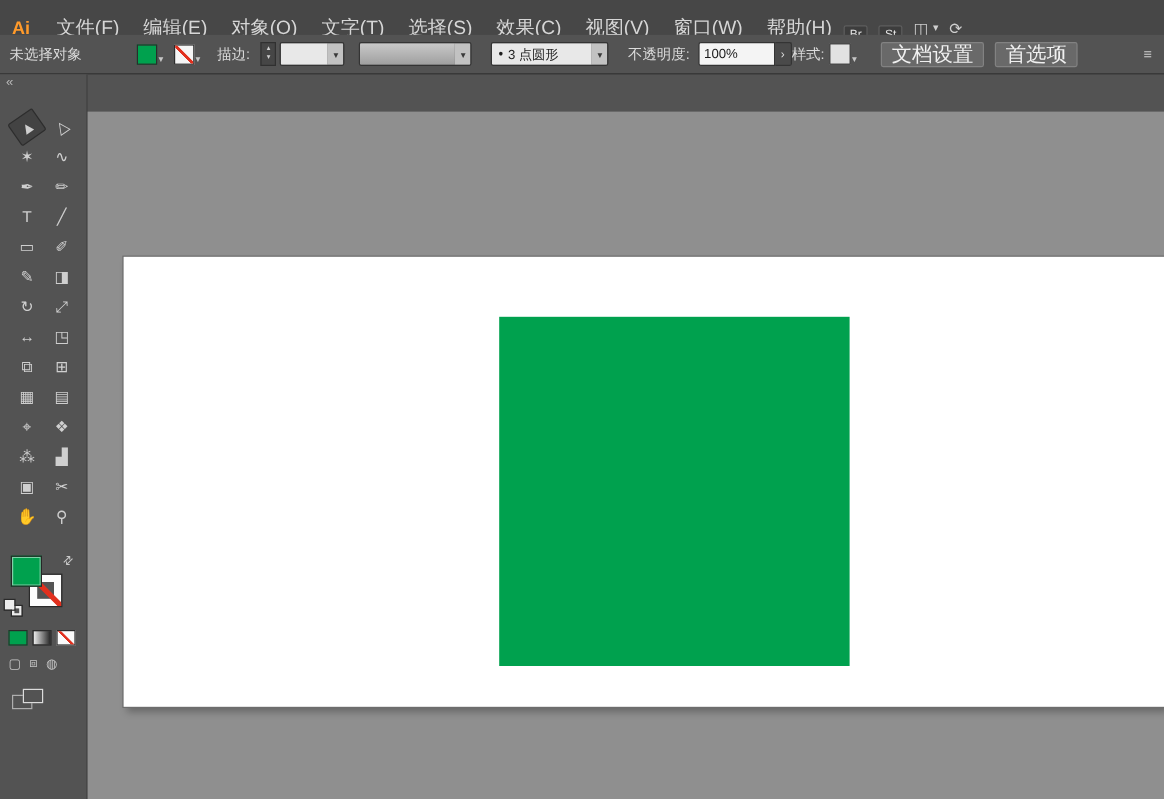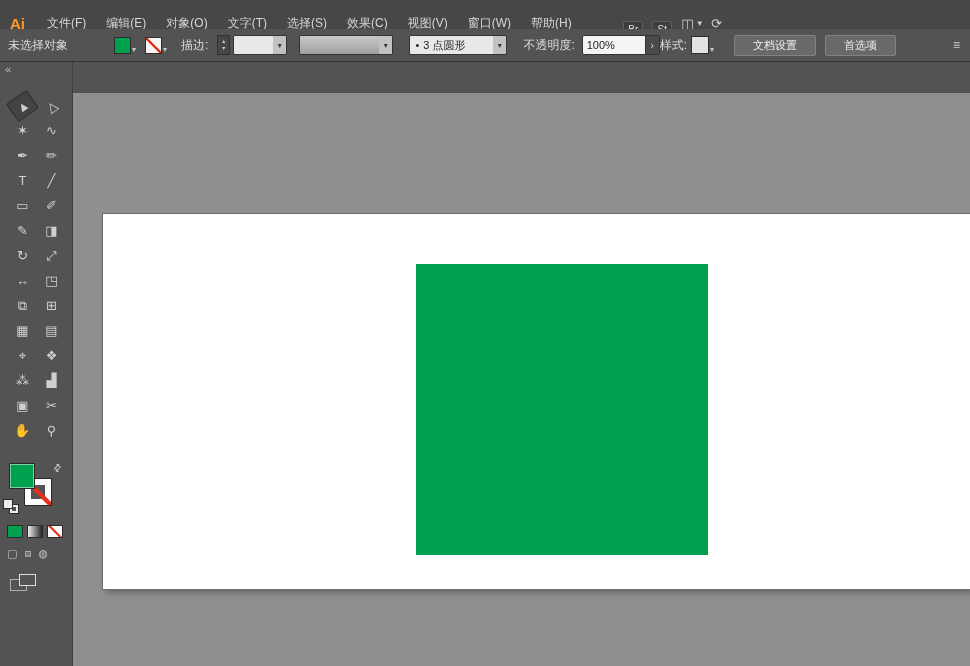--- a/index.html
+++ b/index.html
@@ -8,21 +8,21 @@
   *{box-sizing:border-box; margin:0; padding:0;}
   html,body{width:970px;height:666px;overflow:hidden;}
   body{font-family:"Liberation Sans","DejaVu Sans",sans-serif; background:#535353;}
   #app{position:relative;width:970px;height:666px;overflow:hidden;}
 
   
   #menubar{position:absolute;top:0;left:0;right:0;height:47px;background:#474747;
     border-bottom:1px solid #383838;display:flex;align-items:center;}
   .logo{color:var(--orange);font-weight:bold;font-size:15px;margin:0 12px 0 10px;}
   #menu-items{display:flex;}
-  #menu-items span{color:#d6d6d6;font-size:12px;line-height:29px;padding:0 10px;cursor:default;white-space:nowrap;}
+  #menu-items span{color:#d6d6d6;font-size:16px;line-height:29px;padding:0 10px;cursor:default;white-space:nowrap;}
   .mb-right{margin-left:auto;display:flex;align-items:flex-end;gap:9px;padding-right:248px;}
   .badge{width:20px;height:17px;background:#3d3d3d;border:1px solid #5e5e5e;color:#e3e3e3;
     font-size:10px;display:flex;align-items:center;justify-content:center;border-radius:2px;}
   .mb-ic{color:#cfcfcf;font-size:13px;line-height:29px;}
   .mb-ic.sm{font-size:9px;margin-left:-5px;}
 
   
   #controlbar{position:absolute;top:29px;left:0;right:0;height:33px;background:#535353;
     border-bottom:1px solid #333;display:flex;align-items:center;font-size:12px;color:#dcdcdc;
     padding-left:8px;white-space:nowrap;}
@@ -41,21 +41,21 @@
     overflow:hidden;margin-left:3px;flex:none;}
   .combo .val{background:#e8e8e8;color:#1e1e1e;font-size:11px;display:flex;align-items:center;padding:0 5px;}
   .combo .arr{width:13px;background:#c2c2c2;color:#3a3a3a;font-size:8px;display:flex;align-items:center;justify-content:center;}
   .combo.profile .val{background:linear-gradient(180deg,#c9c9c9,#9f9f9f);}
   .opacity-field{height:20px;width:64px;background:#f4f4f4;border:1px solid #343434;border-radius:2px 0 0 2px;
     color:#1c1c1c;font-size:11px;display:inline-flex;align-items:center;padding:0 4px;margin-left:3px;flex:none;}
   .opacity-arrow{height:20px;width:14px;background:#4a4a4a;border:1px solid #343434;border-left:none;
     border-radius:0 2px 2px 0;color:#ddd;font-size:10px;display:inline-flex;align-items:center;justify-content:center;flex:none;}
   .style-swatch{width:18px;height:18px;background:#e2e2e2;border:1px solid #2c2c2c;display:inline-block;flex:none;}
   .cb-btn{height:21px;background:#696969;border:1px solid #828282;border-radius:2px;color:#f0f0f0;
-    font-size:11px;padding:0 18px;display:inline-flex;align-items:center;margin-left:9px;cursor:pointer;flex:none;}
+    font-size:17px;padding:0 8px;display:inline-flex;align-items:center;margin-left:9px;cursor:pointer;flex:none;}
   .cb-btn.first{margin-left:20px;}
   .cb-right-ic{margin-left:auto;margin-right:10px;color:#cfcfcf;font-size:12px;}
 
   
   #tabbar{position:absolute;top:62px;left:73px;right:0;height:31px;background:#393939;border-bottom:1px solid #2e2e2e;}
   .tab{position:absolute;left:2px;top:5px;height:26px;background:#4f4f4f;border:1px solid #2d2d2d;border-bottom:none;
     display:flex;align-items:center;gap:12px;padding:0 10px;font-size:11px;color:#d6d6d6;cursor:pointer;}
   .tab-close{color:#bdbdbd;font-size:13px;cursor:pointer;}
 
   

